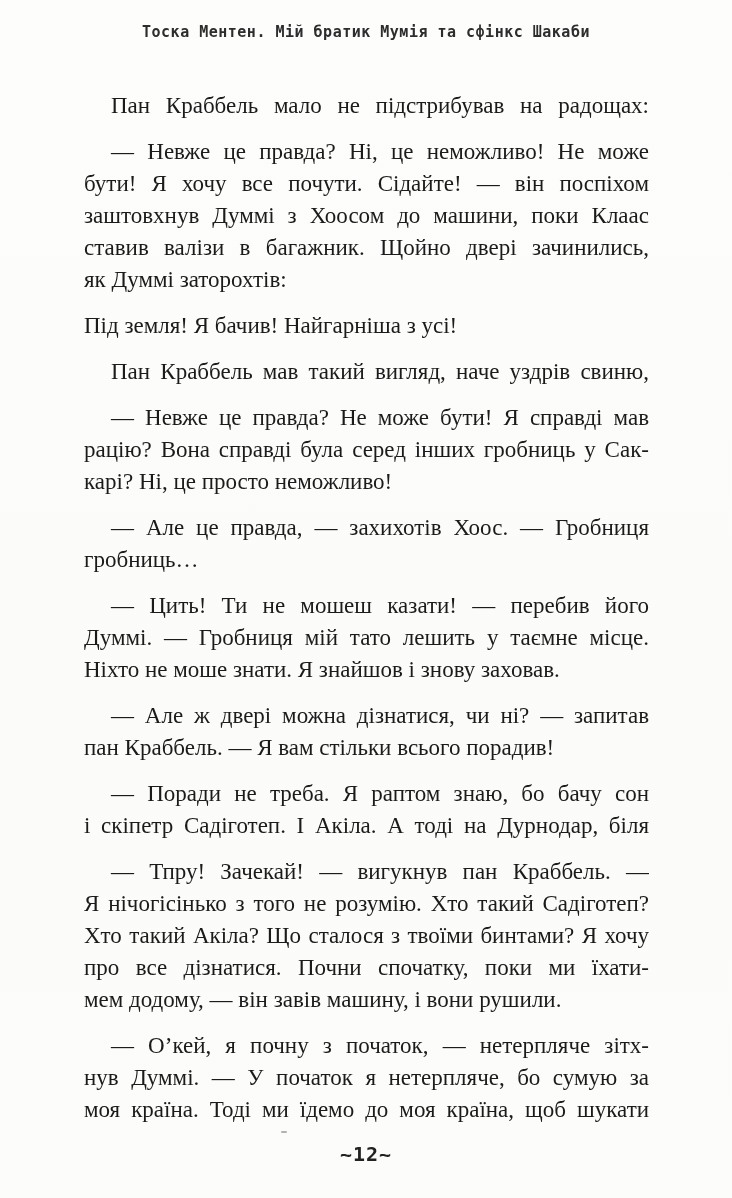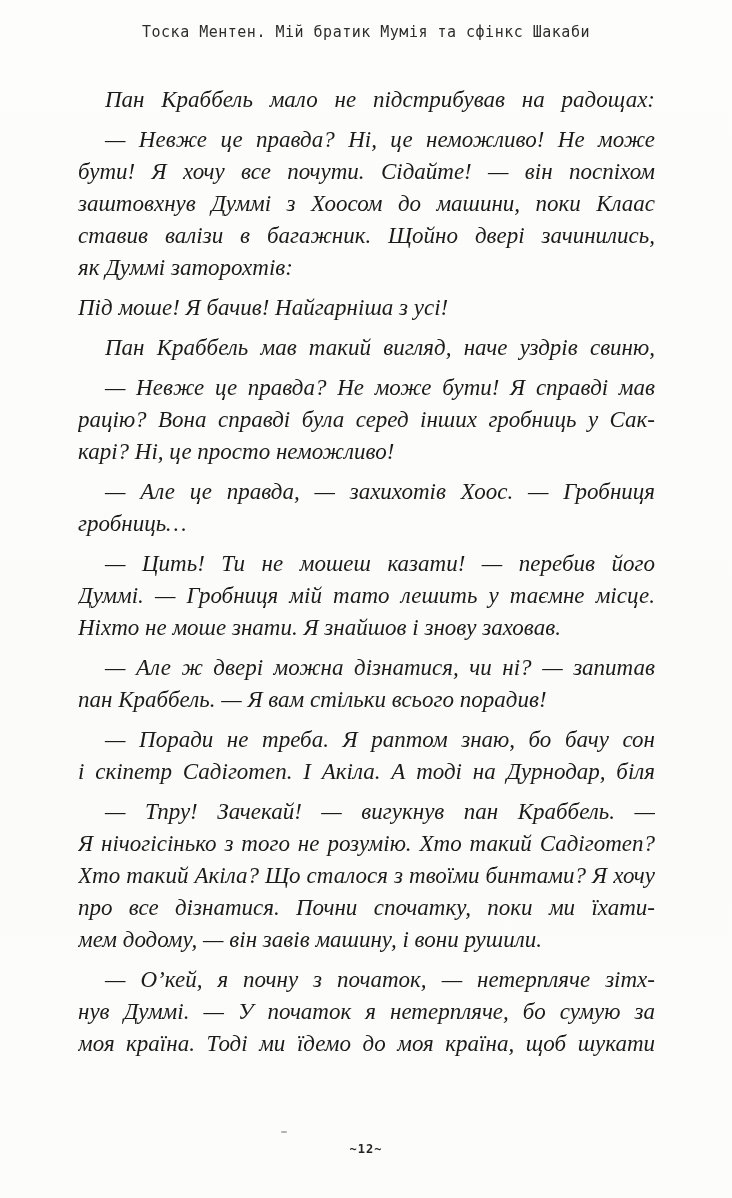--- a/index.html
+++ b/index.html
@@ -16,35 +16,35 @@
     font-family: "Liberation Serif", serif;
     color: #1b1b1b;
   }
   .running-header {
     position: absolute;
     top: 23px;
     left: 0;
     width: 100%;
     text-align: center;
     font-family: "DejaVu Sans Mono", monospace;
-    font-weight: normal;
+    font-weight: bold;
     font-size: 15px;
     letter-spacing: 0.5px;
     color: #2d2d2d;
     white-space: nowrap;
   }
   .page-body {
     position: absolute;
     top: 76px;
     left: 70px;
     width: 593px;
     font-size: 23px;
     line-height: 32px;
   }
-  .para { margin: 8px; font-style: italic; }
+  .para { margin: 14px; }
   .line {
     height: 32px;
     overflow: hidden;
     text-align: left;
     text-rendering: optimizeLegibility;
   }
   .line.jst {
     text-align: justify;
     text-align-last: justify;
   }
@@ -65,21 +65,21 @@
     border-radius: 1px;
   }
   .page-number {
     position: absolute;
     top: 1142px;
     left: 0;
     width: 100%;
     text-align: center;
     font-family: "DejaVu Sans Mono", monospace;
     font-weight: bold;
-    font-size: 12px;
+    font-size: 20px;
     letter-spacing: 1px;
     color: #222222;
   }
 </style>
 </head>
 <body>
 
 <div class="page">
   <div class="running-header">Тоска Ментен. Мій братик Мумія та сфінкс Шакаби</div>
 
@@ -88,21 +88,21 @@
         <div class="line ind jst">Пан Краббель мало не підстрибував на радощах:</div>
       </div>
       <div class="para">
         <div class="line ind jst">— Невже це правда? Ні, це неможливо! Не може</div>
         <div class="line jst">бути! Я хочу все почути. Сідайте! — він поспіхом</div>
         <div class="line jst">заштовхнув Думмі з Хоосом до машини, поки Клаас</div>
         <div class="line jst">ставив валізи в багажник. Щойно двері зачинились,</div>
         <div class="line">як Думмі заторохтів:</div>
       </div>
       <div class="para">
-        <div class="line">Під моше! Я бачив! Найгарніша з усі!</div>
+        <div class="line">Під земля! Я бачив! Найгарніша з усі!</div>
       </div>
       <div class="para">
         <div class="line ind jst">Пан Краббель мав такий вигляд, наче уздрів свиню,</div>
       </div>
       <div class="para">
         <div class="line ind jst">— Невже це правда? Не може бути! Я справді мав</div>
         <div class="line jst">рацію? Вона справді була серед інших гробниць у Сак-</div>
         <div class="line">карі? Ні, це просто неможливо!</div>
       </div>
       <div class="para">

